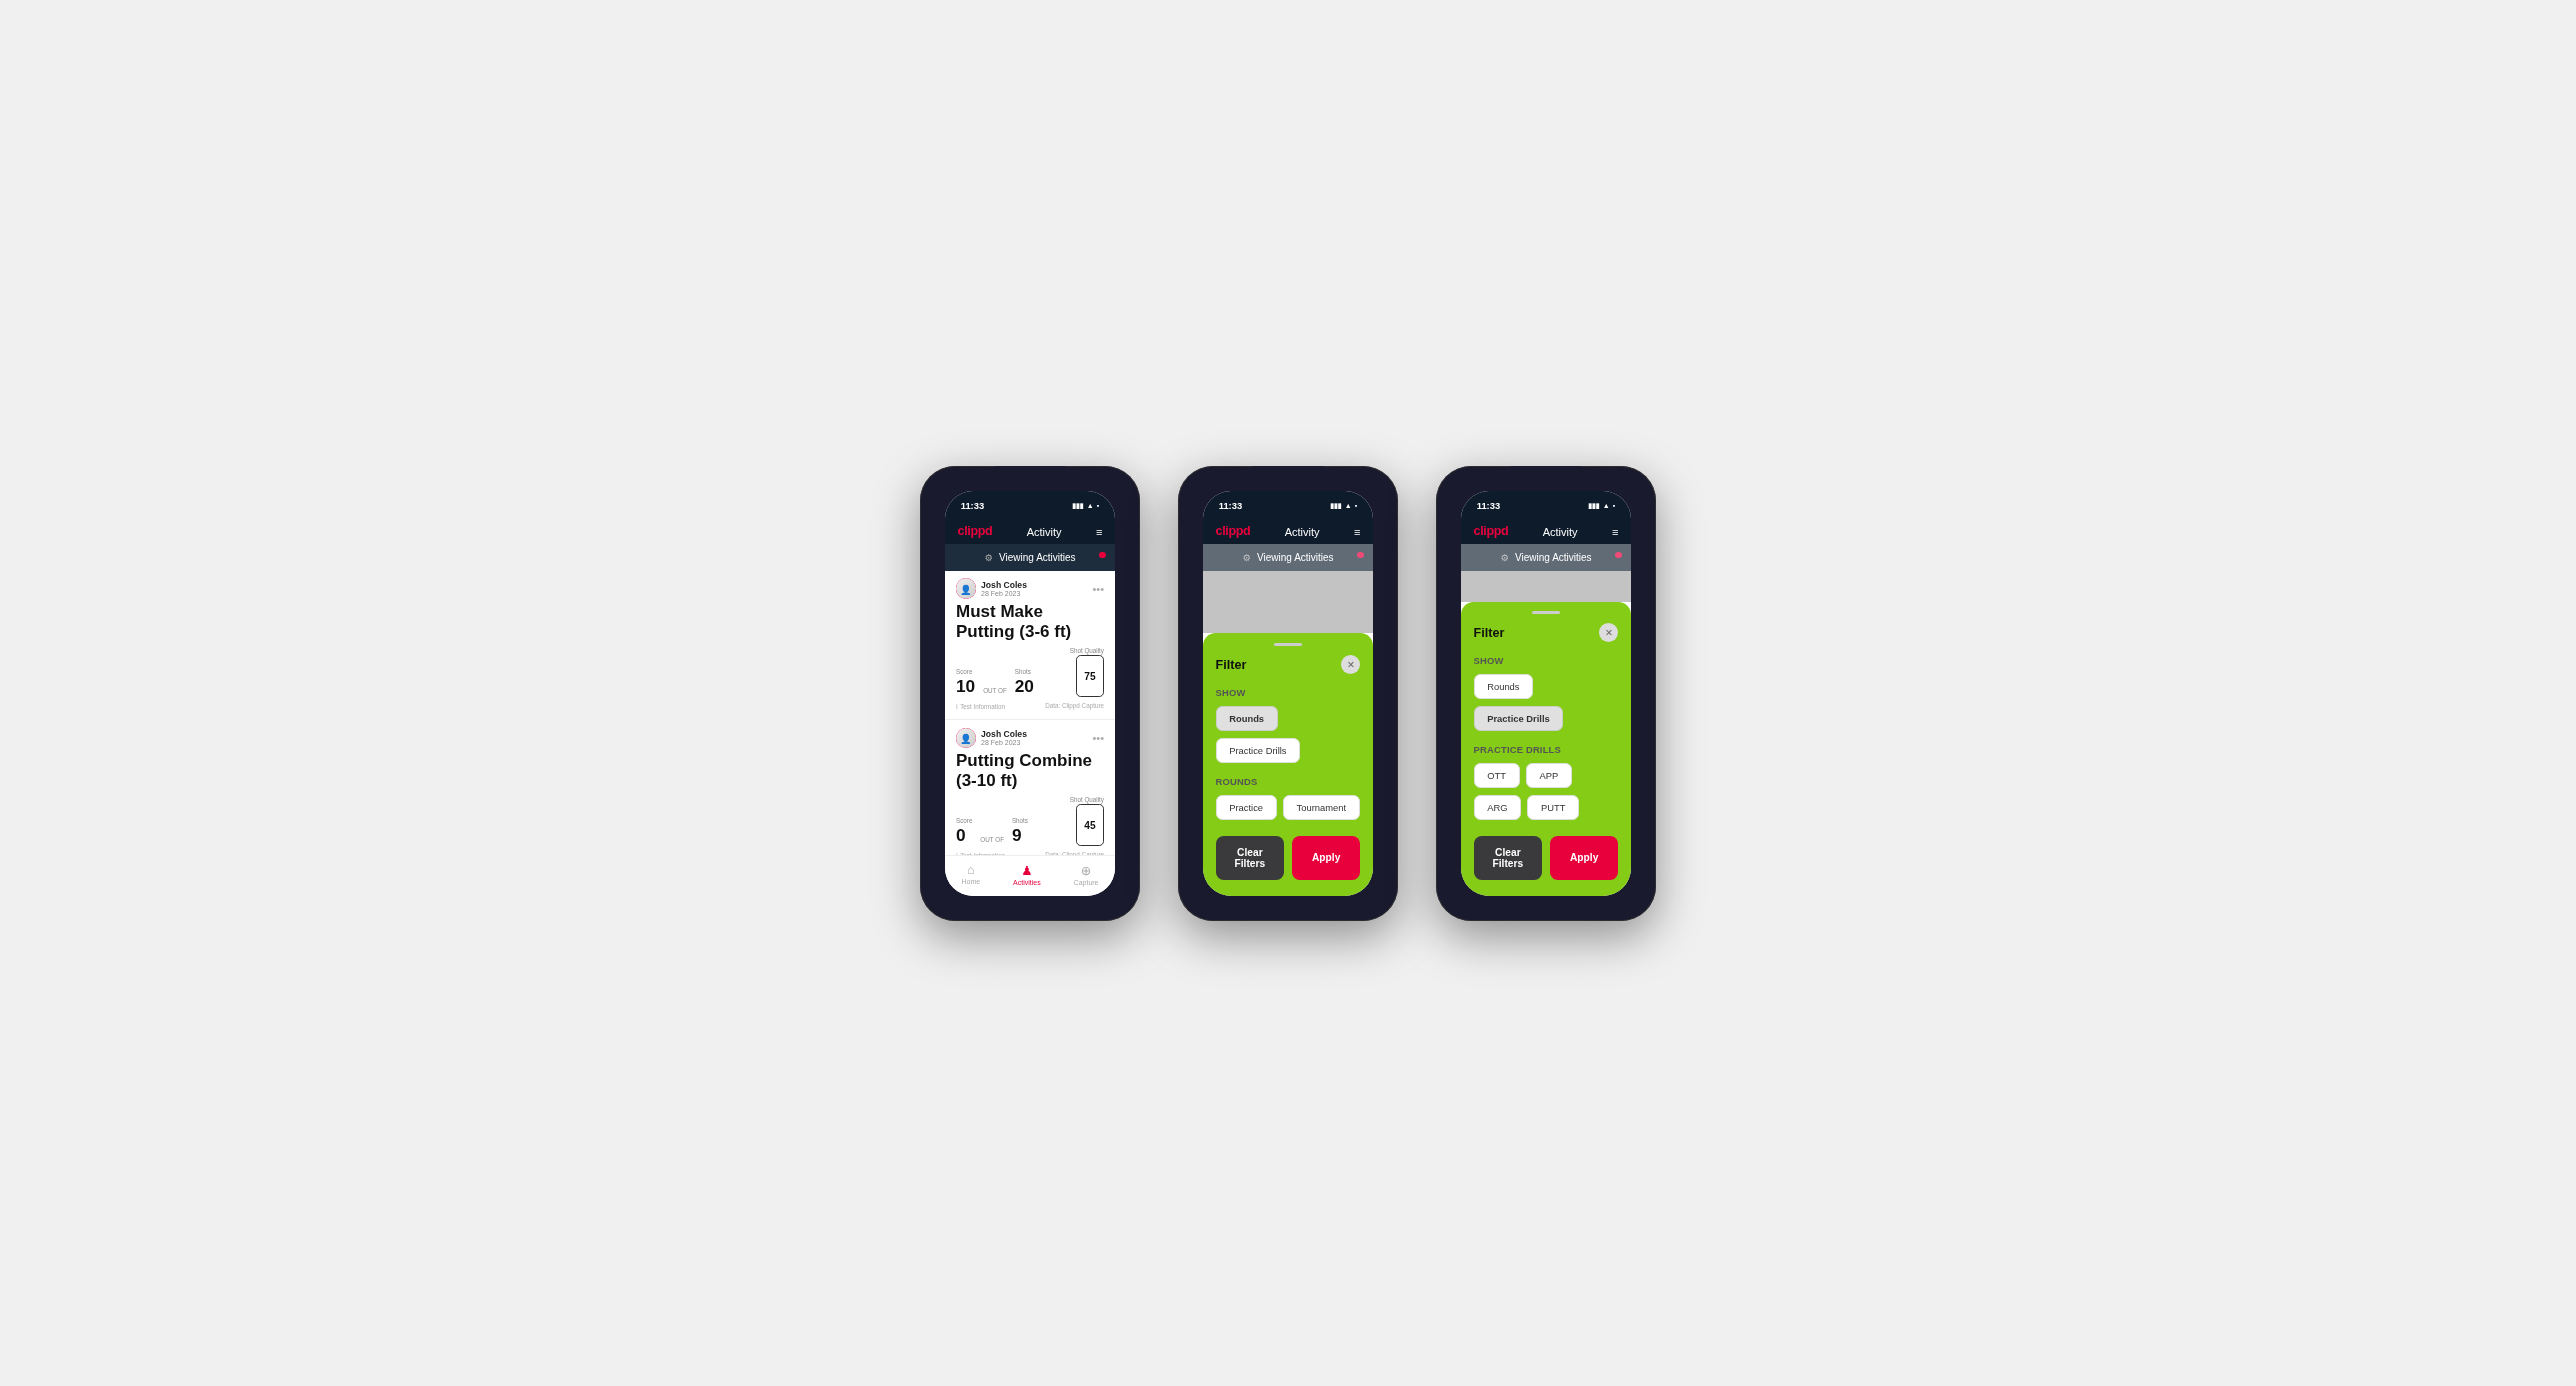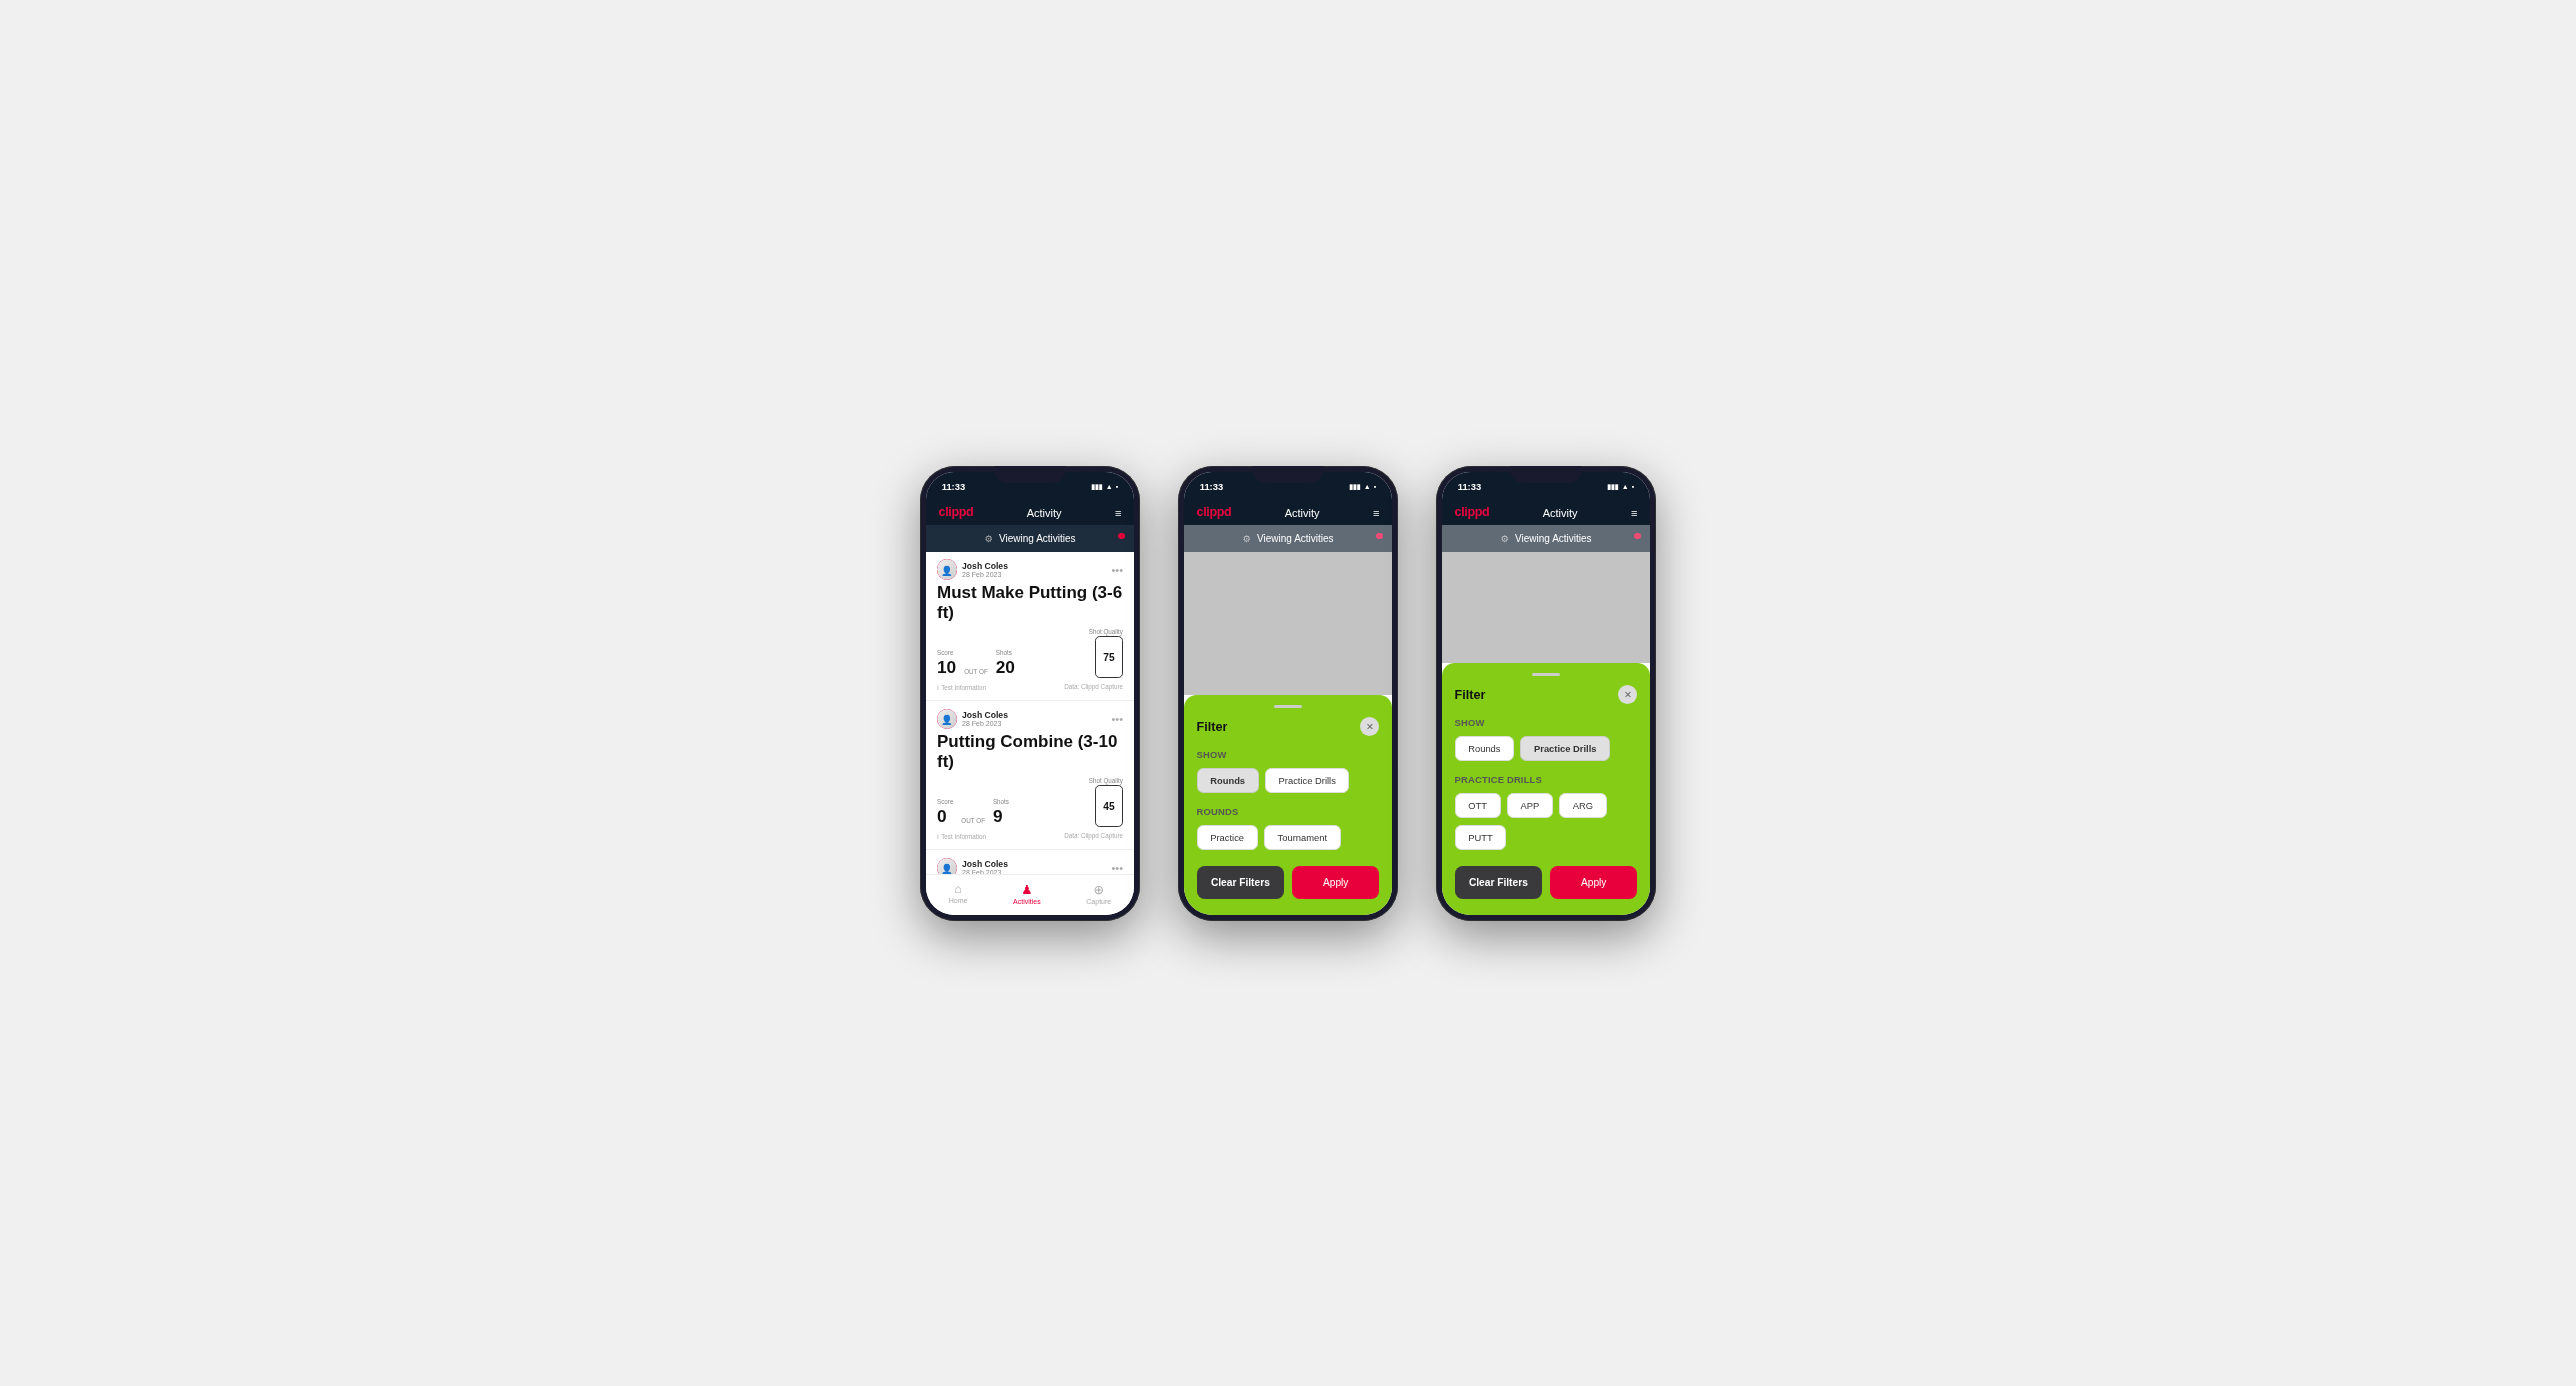--- a/index.html
+++ b/index.html
@@ -17,21 +17,21 @@
       gap: 38px;
       align-items: center;
       justify-content: center;
     }
     
     .phone {
       width: 220px;
       height: 455px;
       background: #1a1a2e;
       border-radius: 35px;
-      padding: 6px;
+      padding: 25px;
       box-shadow: 0 15.7px 47px rgba(0,0,0,0.4), inset 0 0 0 0.8px #333;
       position: relative;
       flex-shrink: 0;
     }
     .phone-inner {
       width: 100%;
       height: 100%;
       background: #fff;
       border-radius: 28px;
       overflow: hidden;
@@ -247,21 +247,21 @@
       cursor: pointer;
     }
     .btn-apply {
       flex: 1;
       padding: 11px;
       background: #e8003d;
       color: #fff;
       border: none;
       border-radius: 7.8px;
       font-size: 10.2px;
-      font-weight: 400;
+      font-weight: 700;
       cursor: pointer;
     }
     .phone-2-content, .phone-3-content {
       flex: 1;
       display: flex;
       flex-direction: column;
       overflow: hidden;
       position: relative;
     }
   </style>

